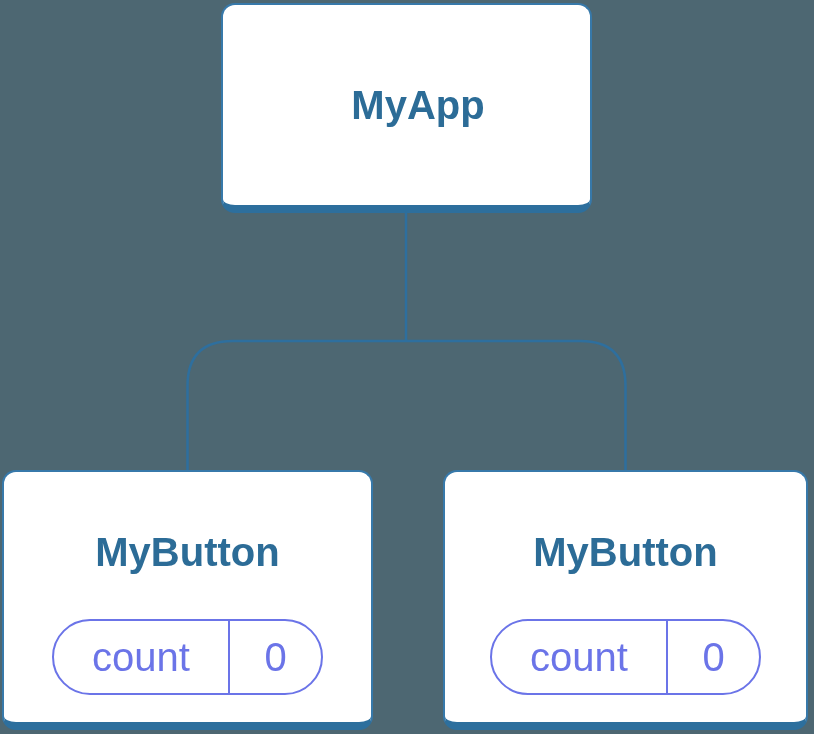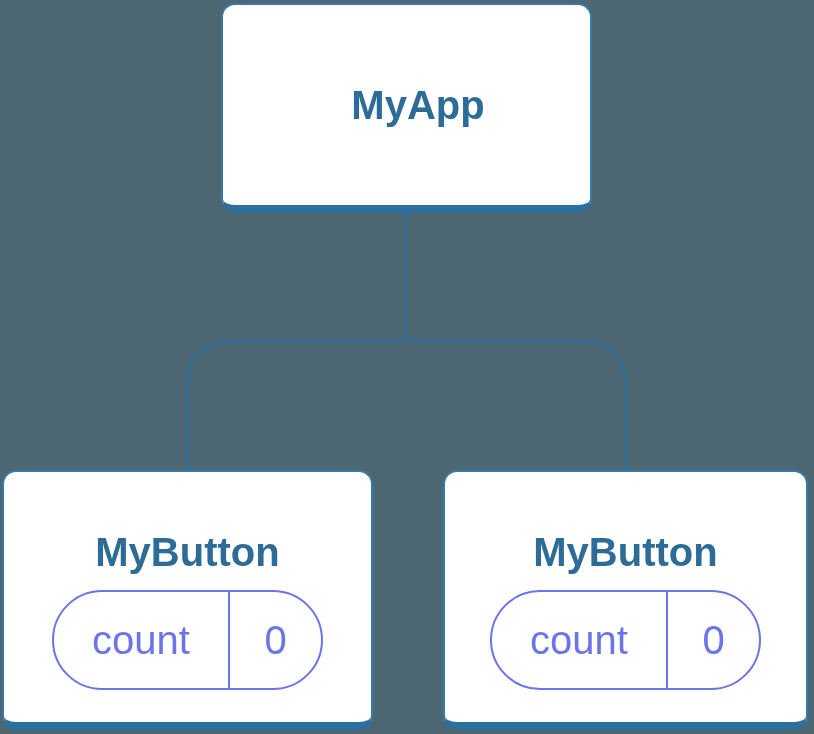--- a/index.html
+++ b/index.html
@@ -51,23 +51,23 @@
   .node-child.right { left: 443px; width: 365px; }
   .node-title {
     font-size: 40px;
     font-weight: 700;
     color: var(--title-text, #2c6c97);
     line-height: 48px;
     white-space: nowrap;
   }
   .node-child .node-title { margin-top: 56px; }
   .state-pill {
-    margin-top: 14px;
+    margin-top: 43px;
     box-sizing: border-box;
-    width: 271px; height: 100px;
+    width: 271px; height: 76px;
     border: 2px solid var(--state-accent, #6b74e8);
     border-radius: 50px;
     display: flex;
     align-items: stretch;
     color: var(--state-accent, #6b74e8);
     font-size: 40px;
     overflow: hidden;
   }
   .pill-key {
     width: 174px;

